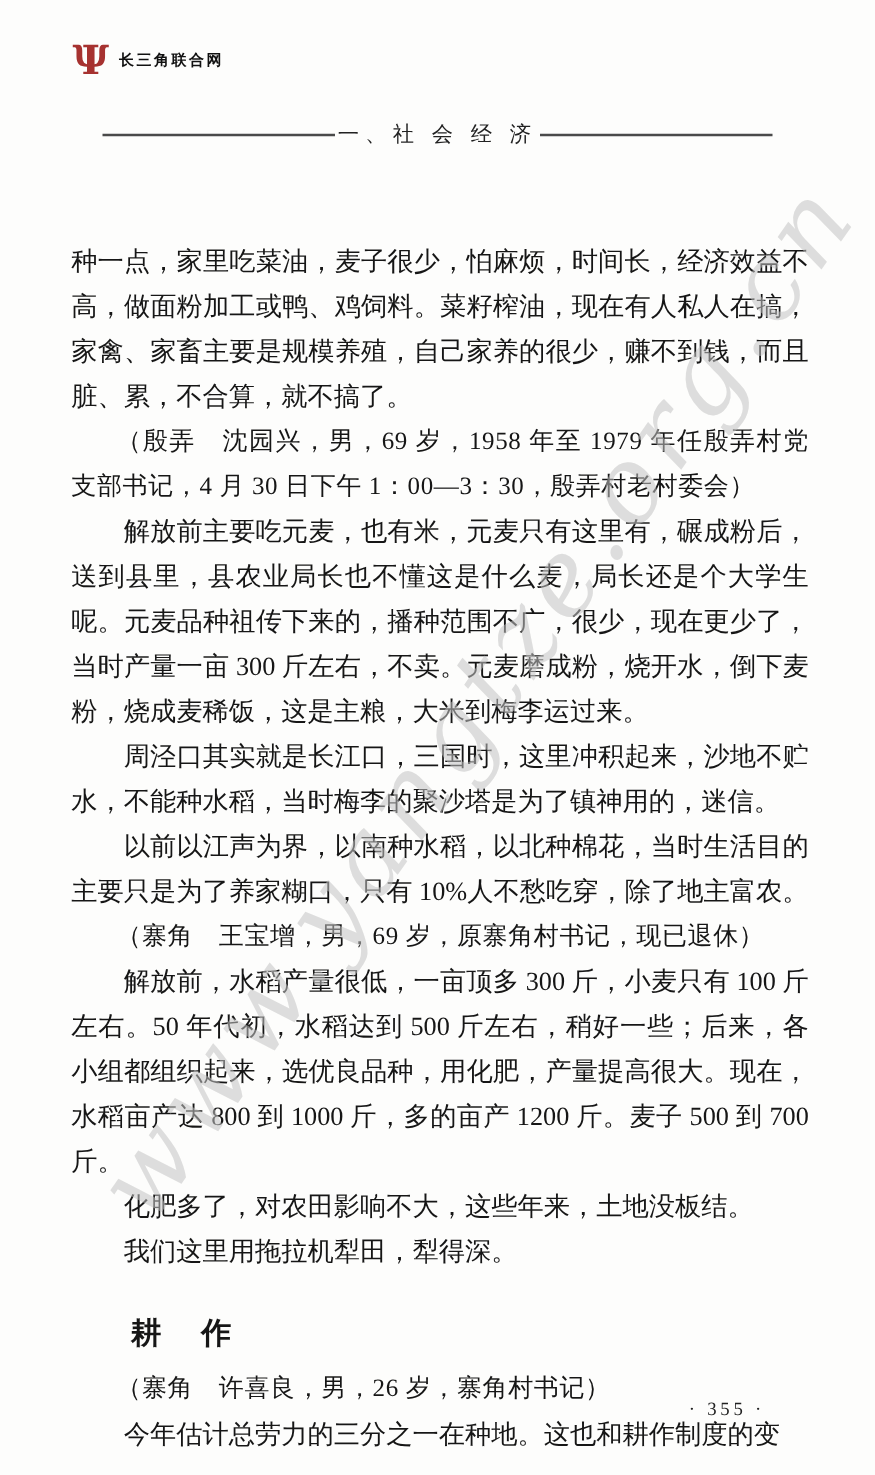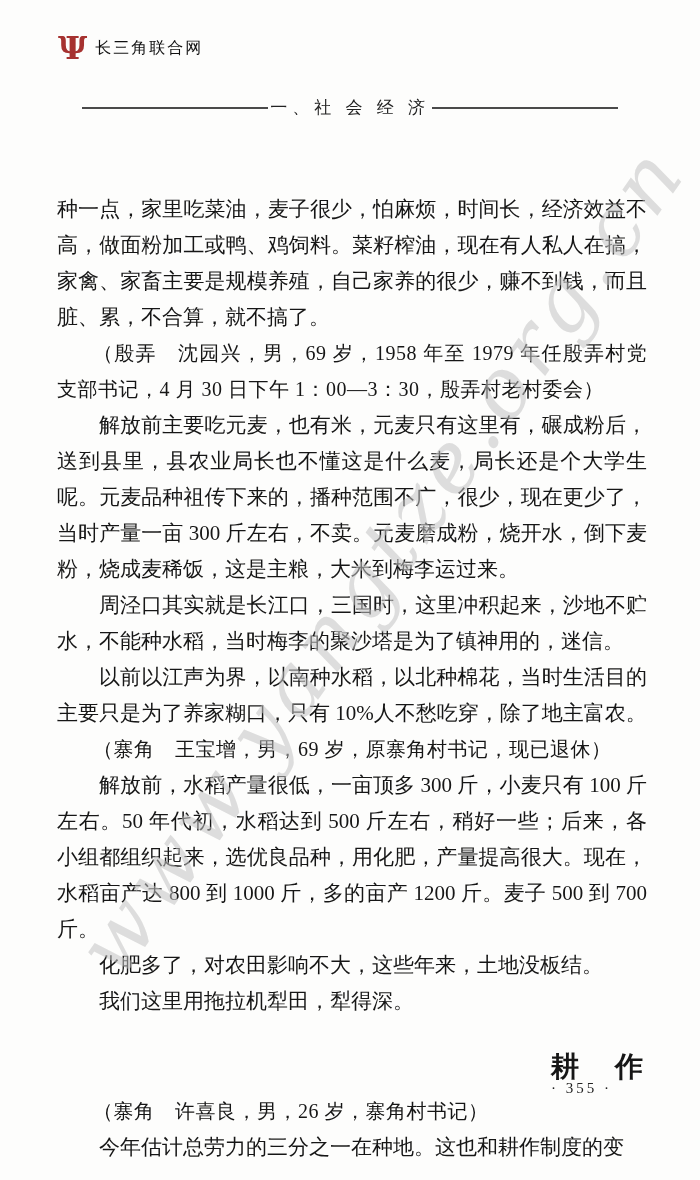--- a/index.html
+++ b/index.html
@@ -24,21 +24,21 @@
     position:absolute;top:32px;left:58px;
     display:flex;align-items:center;gap:8px;
   }
   .logo-icon{
     color:var(--logo-red);
     font-size:32px;line-height:1;
     font-weight:bold;
     font-family:"DejaVu Serif",serif;
   }
   .logo-text{
-    font-size:16px;font-weight:normal;letter-spacing:2px;
+    font-size:12px;font-weight:bold;letter-spacing:2px;
     color:#111;
     font-family:"Liberation Sans","DejaVu Sans",sans-serif;
   }
 
   
   .chapter-header{
     position:absolute;top:96px;left:55px;right:55px;
     display:flex;align-items:center;justify-content:center;
     gap:2px;
   }
@@ -78,28 +78,28 @@
     margin-top:48px;
   }
   .para{text-indent:2em;}
   .para.noindent{text-indent:0;}
   .note{
     font-size:20px;
     text-indent:1.8em;
     letter-spacing:.5px;
   }
   .section-heading{
-    font-size:28px;font-weight:bold;
+    font-size:24px;font-weight:bold;
     letter-spacing:4px;
     margin:30px 0 8px 48px;
-    text-align:right;text-indent:0;
+    text-align:left;text-indent:0;
   }
 
   .page-number{
-    position:absolute;top:1080px;right:88px;
+    position:absolute;top:1120px;right:88px;
     font-size:15px;letter-spacing:3px;color:#222;margin-left:44px;
   }
 </style>
 </head>
 <body>
 
 <div class="page">
 
   <header class="logo-row">
     <span class="logo-icon">Ψ</span>

